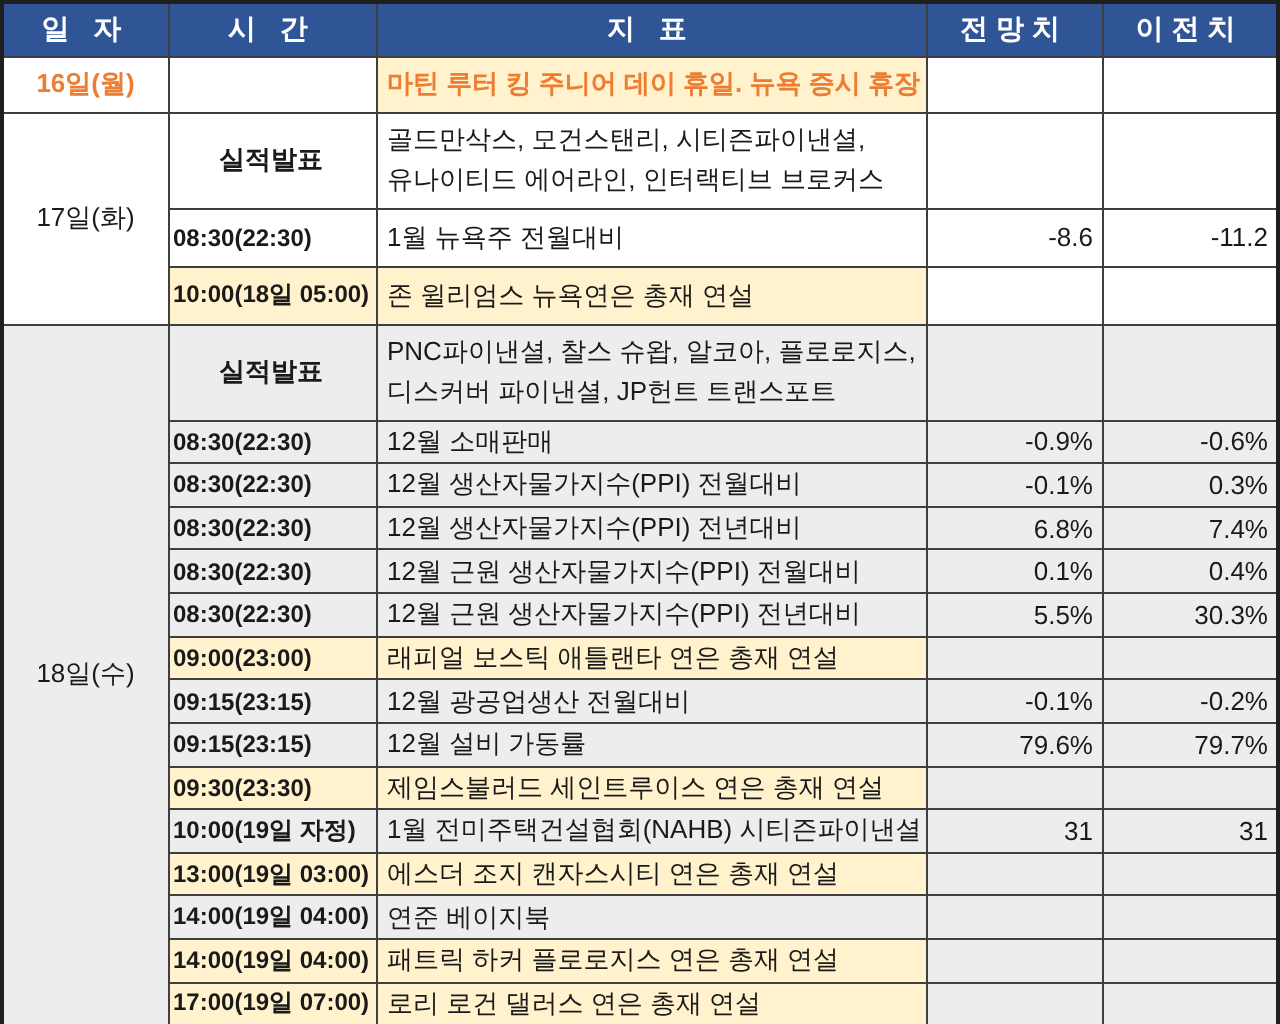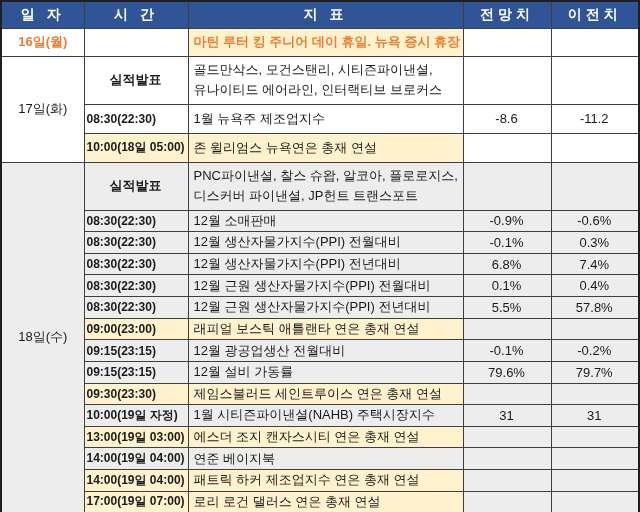--- a/index.html
+++ b/index.html
@@ -27,21 +27,21 @@
   
   tr.g0{height:28px;}
   tr.g1{height:29px;}
   tr.g2{height:21.64px;}
   tr.earnings.g1,tr.earnings.g2{height:48px;}
   
   td.date-cell{text-align:center;background:#fff;}
   td.date-cell.accent{color:var(--accent_orange);font-weight:bold;}
   td.time-cell{font-size:12px;padding-left:2px;font-weight:bold;}
   td.indicator-cell{padding-left:5px;margin-left:28px;}
-  td.forecast-cell,td.previous-cell{text-align:center;padding-right:4px;margin-left:36px;}
+  td.forecast-cell,td.previous-cell{text-align:right;padding-right:4px;margin-left:36px;}
   tr.earnings td.time-cell{text-align:center;font-size:13px;}
   tr.earnings td.indicator-cell{white-space:pre-line;line-height:1.55;}
   
   tr.g2 td{background:var(--section_gray);}
   
   tr.speech td.time-cell,tr.speech td.indicator-cell{background:var(--highlight_yellow);}
   tr.holiday td.indicator-cell{background:var(--highlight_yellow);
       color:var(--accent_orange);font-weight:bold;}
 </style>
 </head>
@@ -76,21 +76,21 @@
         <tr class="g1 earnings">
           <td class="date-cell" rowspan="3">17일(화)</td>
           <td class="time-cell">실적발표</td>
           <td class="indicator-cell">골드만삭스, 모건스탠리, 시티즌파이낸셜,
 유나이티드 에어라인, 인터랙티브 브로커스</td>
           <td class="forecast-cell"></td>
           <td class="previous-cell"></td>
         </tr>
         <tr class="g1 data">
           <td class="time-cell">08:30(22:30)</td>
-          <td class="indicator-cell">1월 뉴욕주 제조업지수</td>
+          <td class="indicator-cell">1월 뉴욕주 전월대비</td>
           <td class="forecast-cell">-8.6</td>
           <td class="previous-cell">-11.2</td>
         </tr>
         <tr class="g1 speech">
           <td class="time-cell">10:00(18일 05:00)</td>
           <td class="indicator-cell">존 윌리엄스 뉴욕연은 총재 연설</td>
           <td class="forecast-cell"></td>
           <td class="previous-cell"></td>
         </tr>
         <tr class="g2 earnings">
@@ -122,21 +122,21 @@
         <tr class="g2 data">
           <td class="time-cell">08:30(22:30)</td>
           <td class="indicator-cell">12월 근원 생산자물가지수(PPI) 전월대비</td>
           <td class="forecast-cell">0.1%</td>
           <td class="previous-cell">0.4%</td>
         </tr>
         <tr class="g2 data">
           <td class="time-cell">08:30(22:30)</td>
           <td class="indicator-cell">12월 근원 생산자물가지수(PPI) 전년대비</td>
           <td class="forecast-cell">5.5%</td>
-          <td class="previous-cell">57.8%</td>
+          <td class="previous-cell">30.3%</td>
         </tr>
         <tr class="g2 speech">
           <td class="time-cell">09:00(23:00)</td>
           <td class="indicator-cell">래피얼 보스틱 애틀랜타 연은 총재 연설</td>
           <td class="forecast-cell"></td>
           <td class="previous-cell"></td>
         </tr>
         <tr class="g2 data">
           <td class="time-cell">09:15(23:15)</td>
           <td class="indicator-cell">12월 광공업생산 전월대비</td>
@@ -150,39 +150,39 @@
           <td class="previous-cell">79.7%</td>
         </tr>
         <tr class="g2 speech">
           <td class="time-cell">09:30(23:30)</td>
           <td class="indicator-cell">제임스불러드 세인트루이스 연은 총재 연설</td>
           <td class="forecast-cell"></td>
           <td class="previous-cell"></td>
         </tr>
         <tr class="g2 data">
           <td class="time-cell">10:00(19일 자정)</td>
-          <td class="indicator-cell">1월 시티즌파이낸셜(NAHB) 주택시장지수</td>
+          <td class="indicator-cell">1월 전미주택건설협회(NAHB) 시티즌파이낸셜</td>
           <td class="forecast-cell">31</td>
           <td class="previous-cell">31</td>
         </tr>
         <tr class="g2 speech">
           <td class="time-cell">13:00(19일 03:00)</td>
           <td class="indicator-cell">에스더 조지 캔자스시티 연은 총재 연설</td>
           <td class="forecast-cell"></td>
           <td class="previous-cell"></td>
         </tr>
         <tr class="g2 data">
           <td class="time-cell">14:00(19일 04:00)</td>
           <td class="indicator-cell">연준 베이지북</td>
           <td class="forecast-cell"></td>
           <td class="previous-cell"></td>
         </tr>
         <tr class="g2 speech">
           <td class="time-cell">14:00(19일 04:00)</td>
-          <td class="indicator-cell">패트릭 하커 제조업지수 연은 총재 연설</td>
+          <td class="indicator-cell">패트릭 하커 플로로지스 연은 총재 연설</td>
           <td class="forecast-cell"></td>
           <td class="previous-cell"></td>
         </tr>
         <tr class="g2 speech">
           <td class="time-cell">17:00(19일 07:00)</td>
           <td class="indicator-cell">로리 로건 댈러스 연은 총재 연설</td>
           <td class="forecast-cell"></td>
           <td class="previous-cell"></td>
         </tr>
       </tbody>

